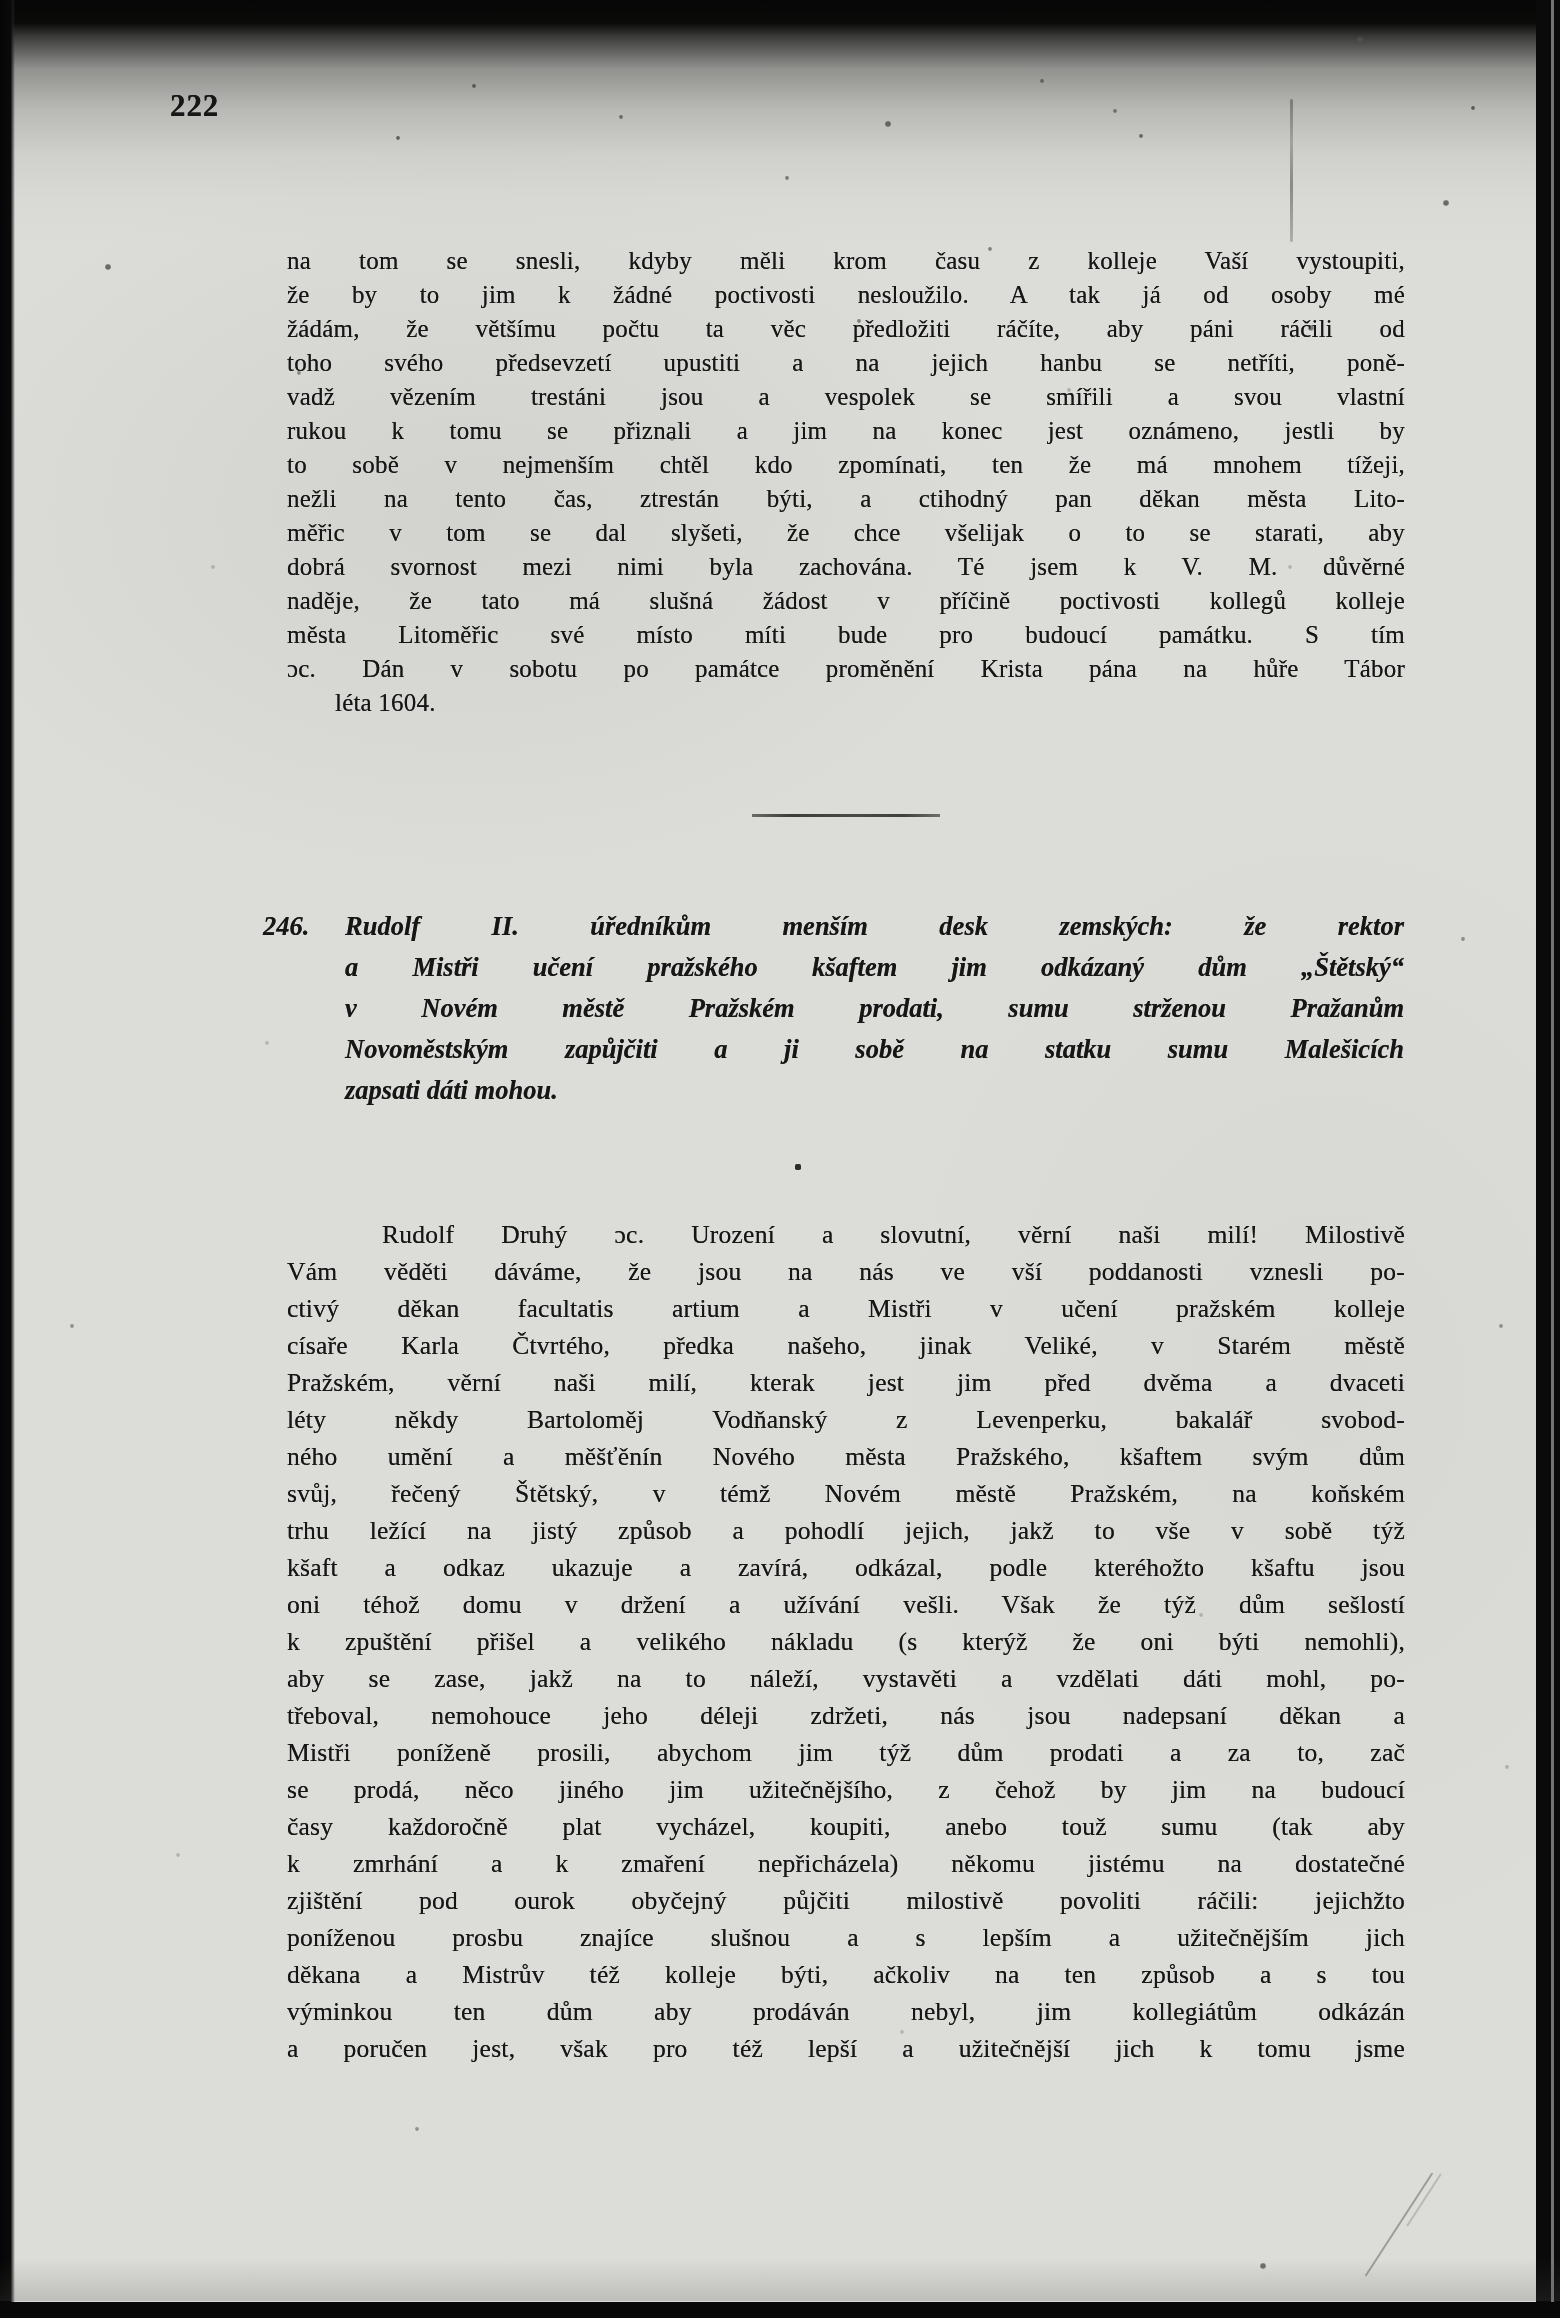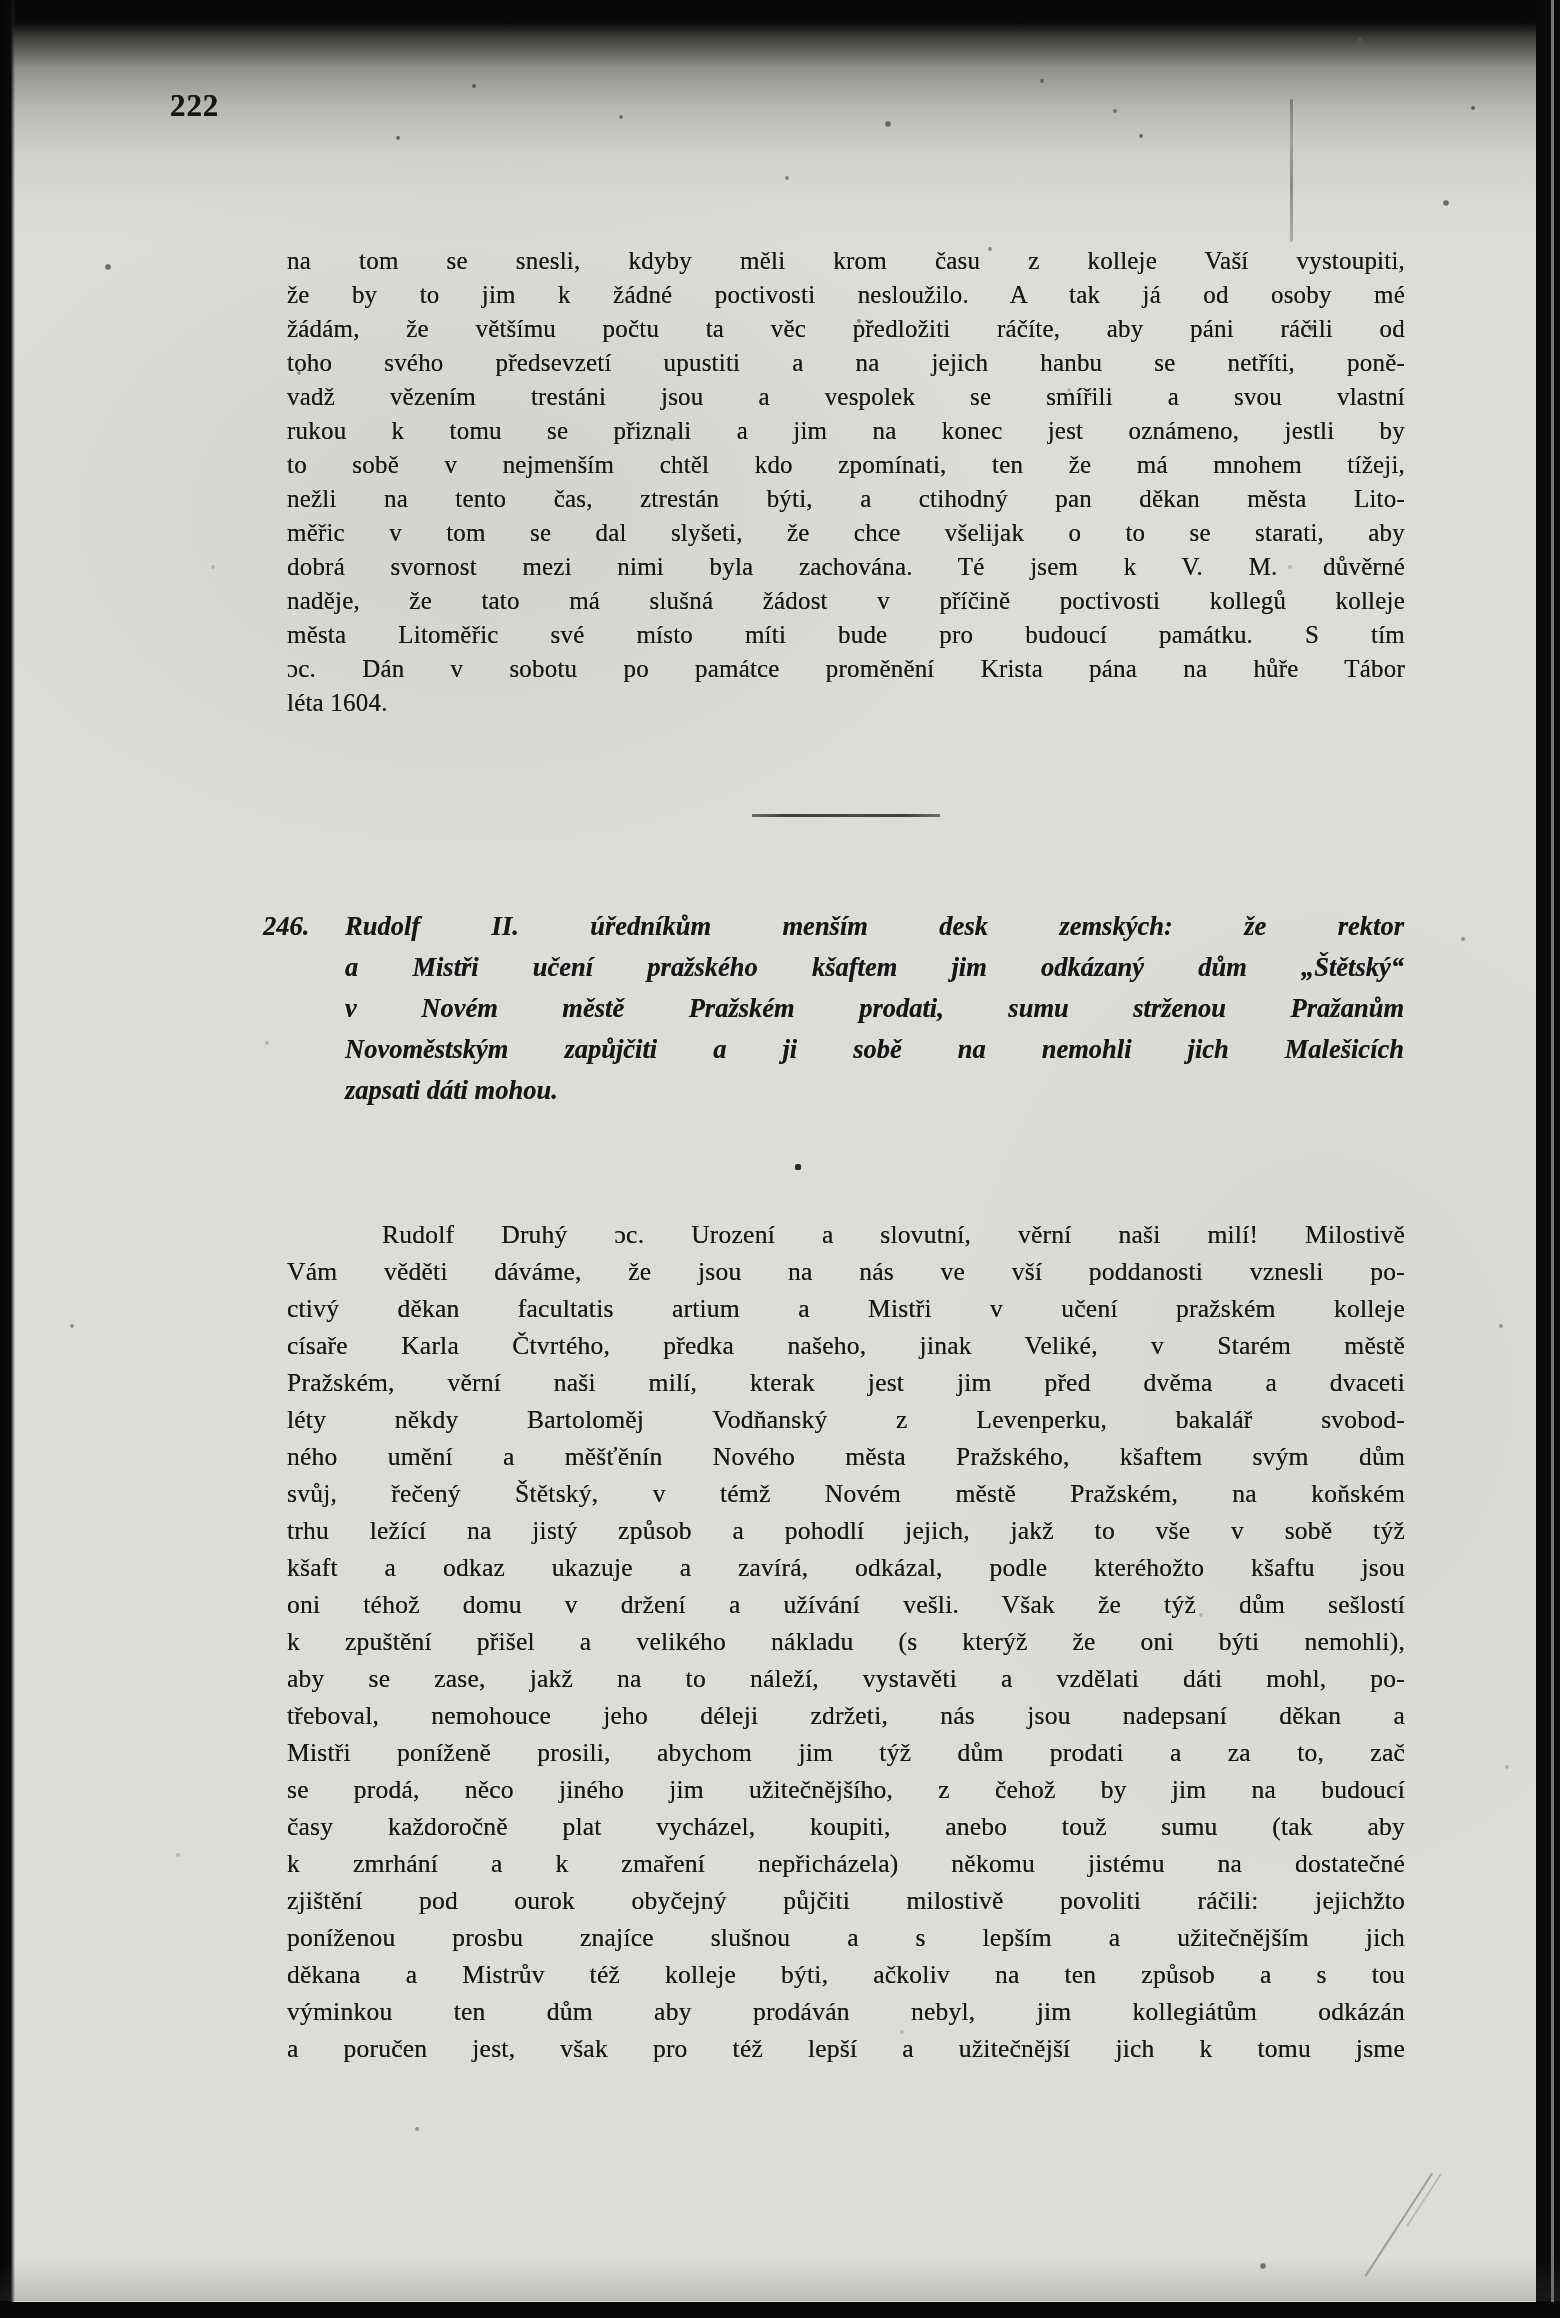--- a/index.html
+++ b/index.html
@@ -94,21 +94,21 @@
     text-align-last: justify;
     white-space: normal;
   }
   .para { position: absolute; left: 0; width: 1118px; }
   .para1 {
     top: 244px;
     font-size: 25px; line-height: 34px;
     text-shadow: 0 0 0.4px rgba(0,0,0,0.65);
     letter-spacing: 0.2px;
   }
-  .para1 .tline:last-child { text-align-last: left; }
+  .para1 .tline:last-child { text-align-last: left; margin-left: 48px; }
 
   .divider {
     position: absolute; left: 465px; top: 814px; width: 188px; height: 2.6px;
     background: linear-gradient(90deg, #6a6a68, #3c3c3a 20%, #4a4a48 55%, #3e3e3c 80%, #6e6e6c);
   }
 
   .section-heading {
     position: absolute; left: 58px; top: 906px; width: 1059px;
     font-style: italic; font-weight: bold;
     font-size: 26.5px; line-height: 41px;
@@ -177,21 +177,21 @@
       </div>
 
     <div class="divider"></div>
 
     <div class="section-heading">
       <span class="section-number">246.</span>
       <div>
           <div class="tline">Rudolf II. úředníkům menším desk zemských: že rektor</div>
           <div class="tline">a Mistři učení pražského kšaftem jim odkázaný dům „Štětský“</div>
           <div class="tline">v Novém městě Pražském prodati, sumu strženou Pražanům</div>
-          <div class="tline">Novoměstským zapůjčiti a ji sobě na nemohli jich Malešicích</div>
+          <div class="tline">Novoměstským zapůjčiti a ji sobě na statku sumu Malešicích</div>
           <div class="tline">zapsati dáti mohou.</div>
         </div>
     </div>
 
     <div class="ink-dot"></div>
 
     <div class="para para2">
         <div class="tline">Rudolf Druhý ɔc. Urození a slovutní, věrní naši milí! Milostivě</div>
         <div class="tline">Vám věděti dáváme, že jsou na nás ve vší poddanosti vznesli po-</div>
         <div class="tline">ctivý děkan facultatis artium a Mistři v učení pražském kolleje</div>

